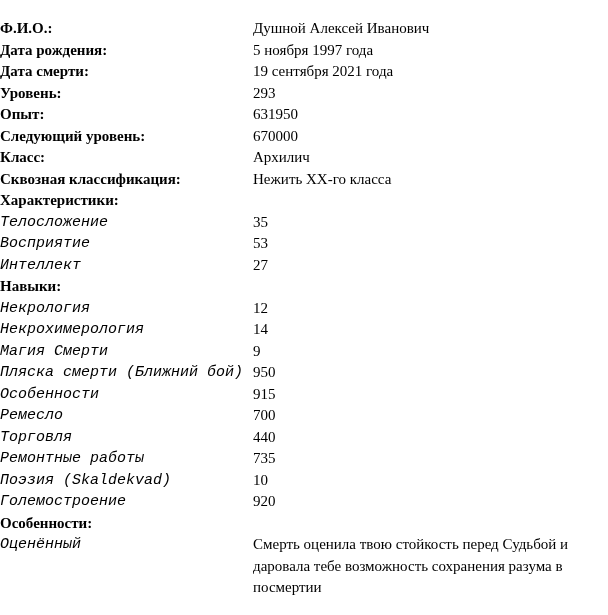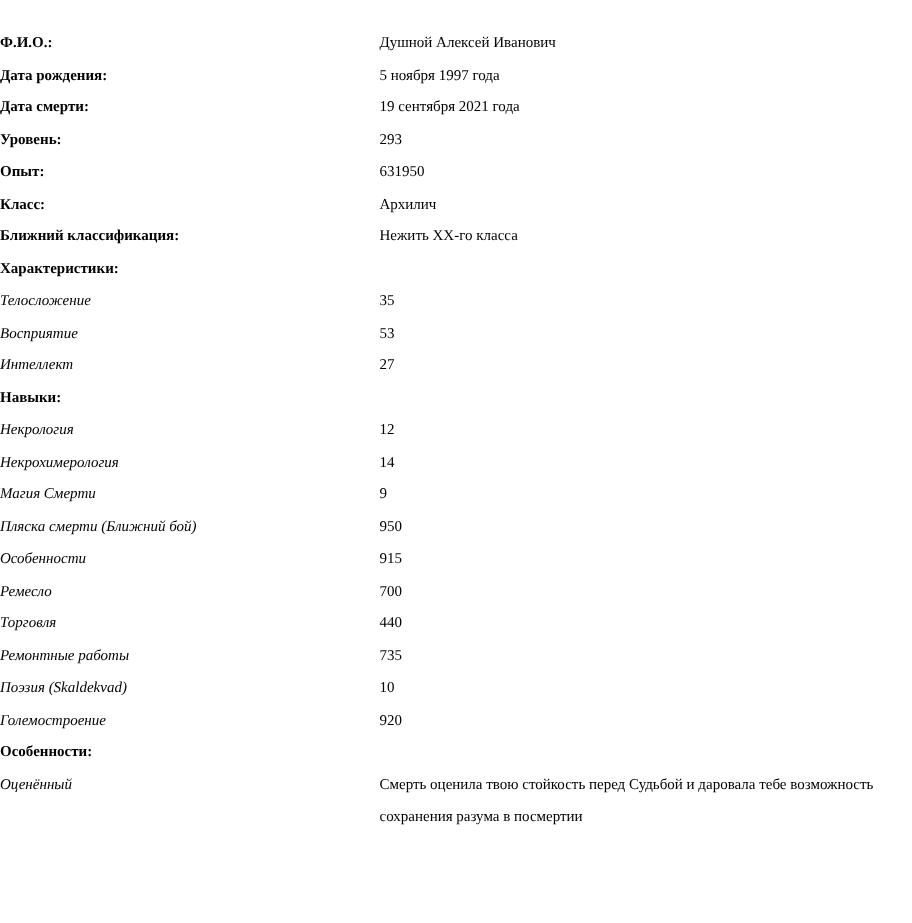--- a/index.html
+++ b/index.html
@@ -24,38 +24,39 @@
   table.stats {
     border-collapse: collapse;
     width: 608px;
     table-layout: fixed;
     margin-top: 18px;
   }
   table.stats td {
     vertical-align: top;
     padding: 0;
     line-height: 21.5px;
-    font-size: 10px;
+    font-size: 15px;
   }
   td.label {
     width: 253px;
     padding-left: 14px;
     box-sizing: border-box;
     white-space: nowrap;
   }
   td.value {
     width: 355px;
     padding-right: 10px;
     box-sizing: border-box;
   }
   .bold {
     font-weight: bold;
   }
   .italic {
     font-style: italic;
+    font-family: Liberation Mono, monospace;
   }
   .multiline {
     line-height: 21.5px;
   }
   .trait-row td {
     padding-top: 6px;
   }
 </style>
 </head>
 <body>
@@ -78,25 +79,29 @@
       </tr>
       <tr>
         <td class="label bold">Уровень:</td>
         <td class="value">293</td>
       </tr>
       <tr>
         <td class="label bold">Опыт:</td>
         <td class="value">631950</td>
       </tr>
       <tr>
+        <td class="label bold">Следующий уровень:</td>
+        <td class="value">670000</td>
+      </tr>
+      <tr>
         <td class="label bold">Класс:</td>
         <td class="value">Архилич</td>
       </tr>
       <tr>
-        <td class="label bold">Ближний классификация:</td>
+        <td class="label bold">Сквозная классификация:</td>
         <td class="value">Нежить XX-го класса</td>
       </tr>
 
       <tr>
         <td class="label bold">Характеристики:</td>
         <td class="value"></td>
       </tr>
 
       <tr>
         <td class="label italic">Телосложение</td>

